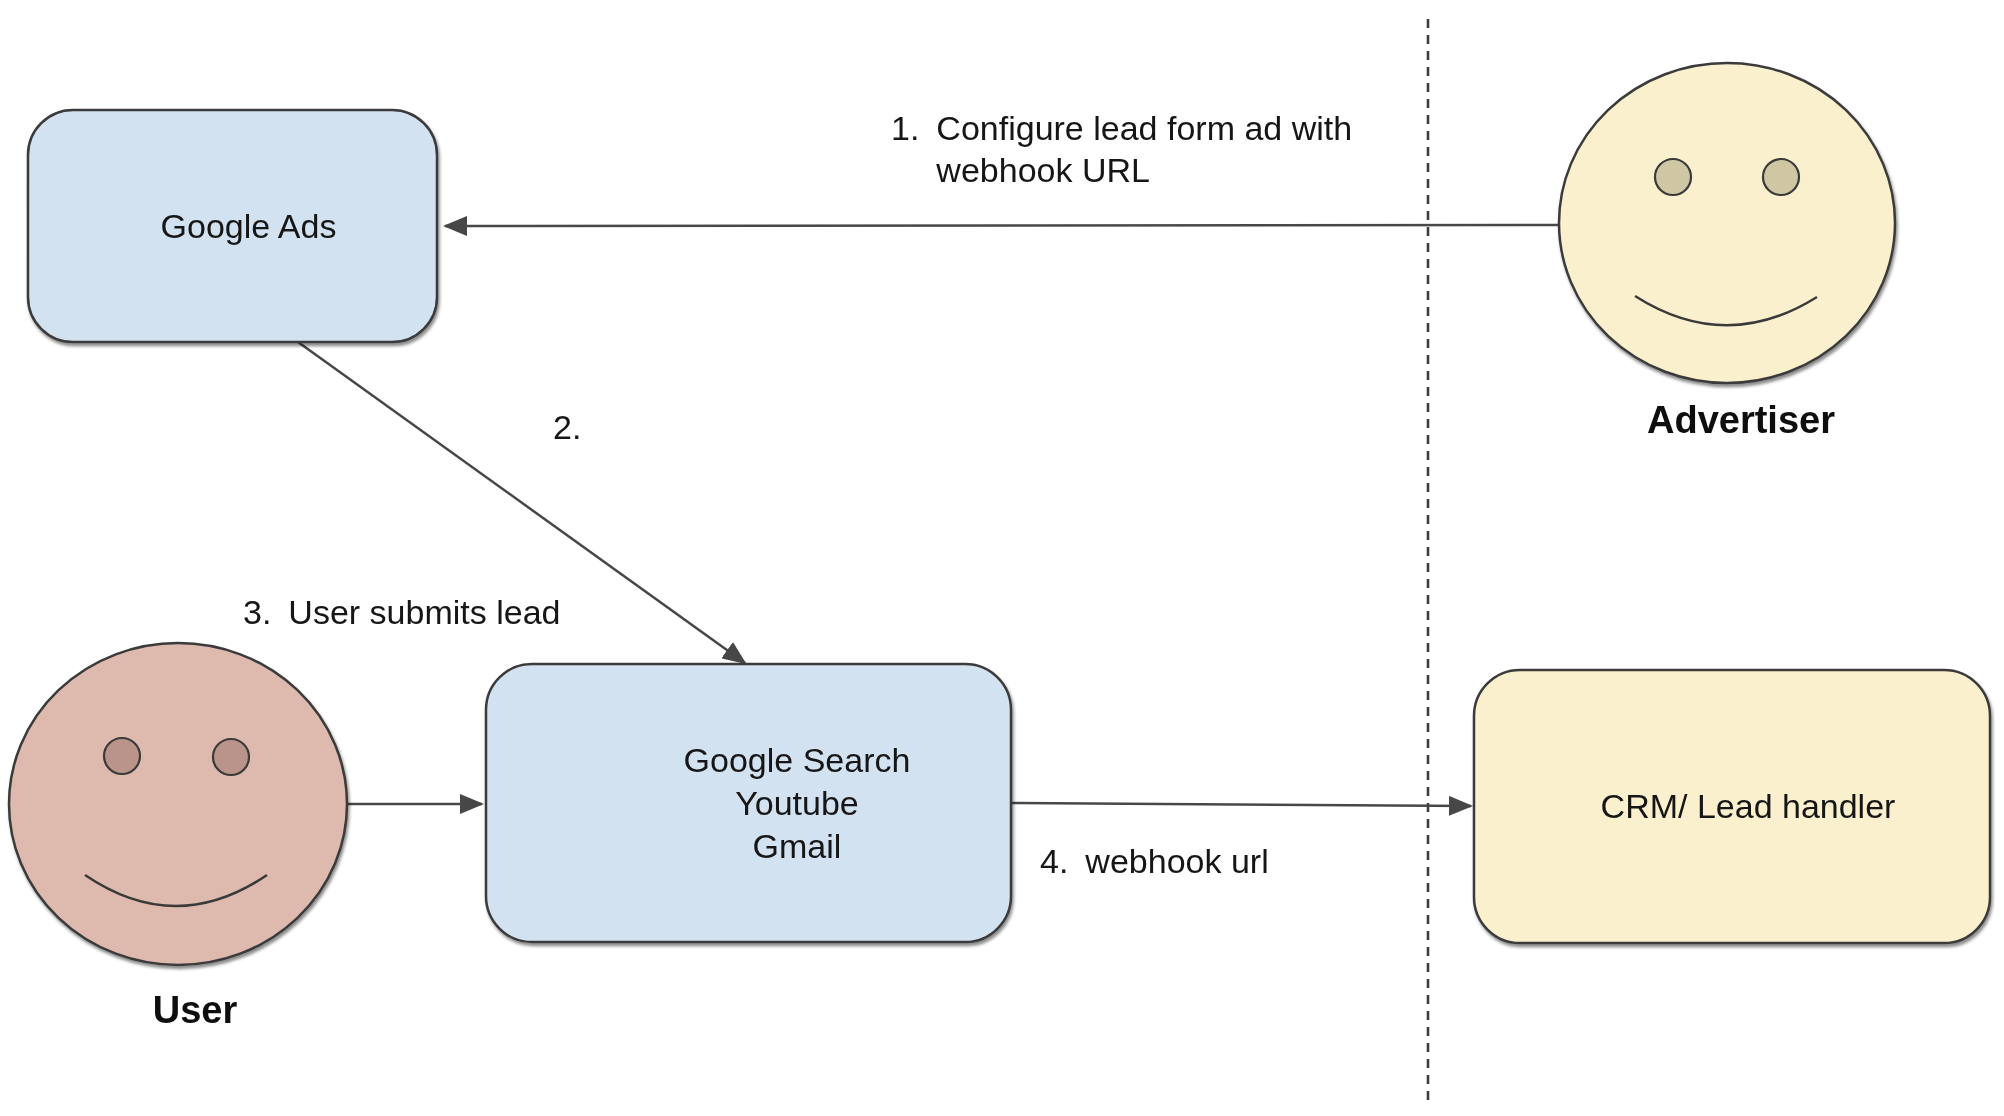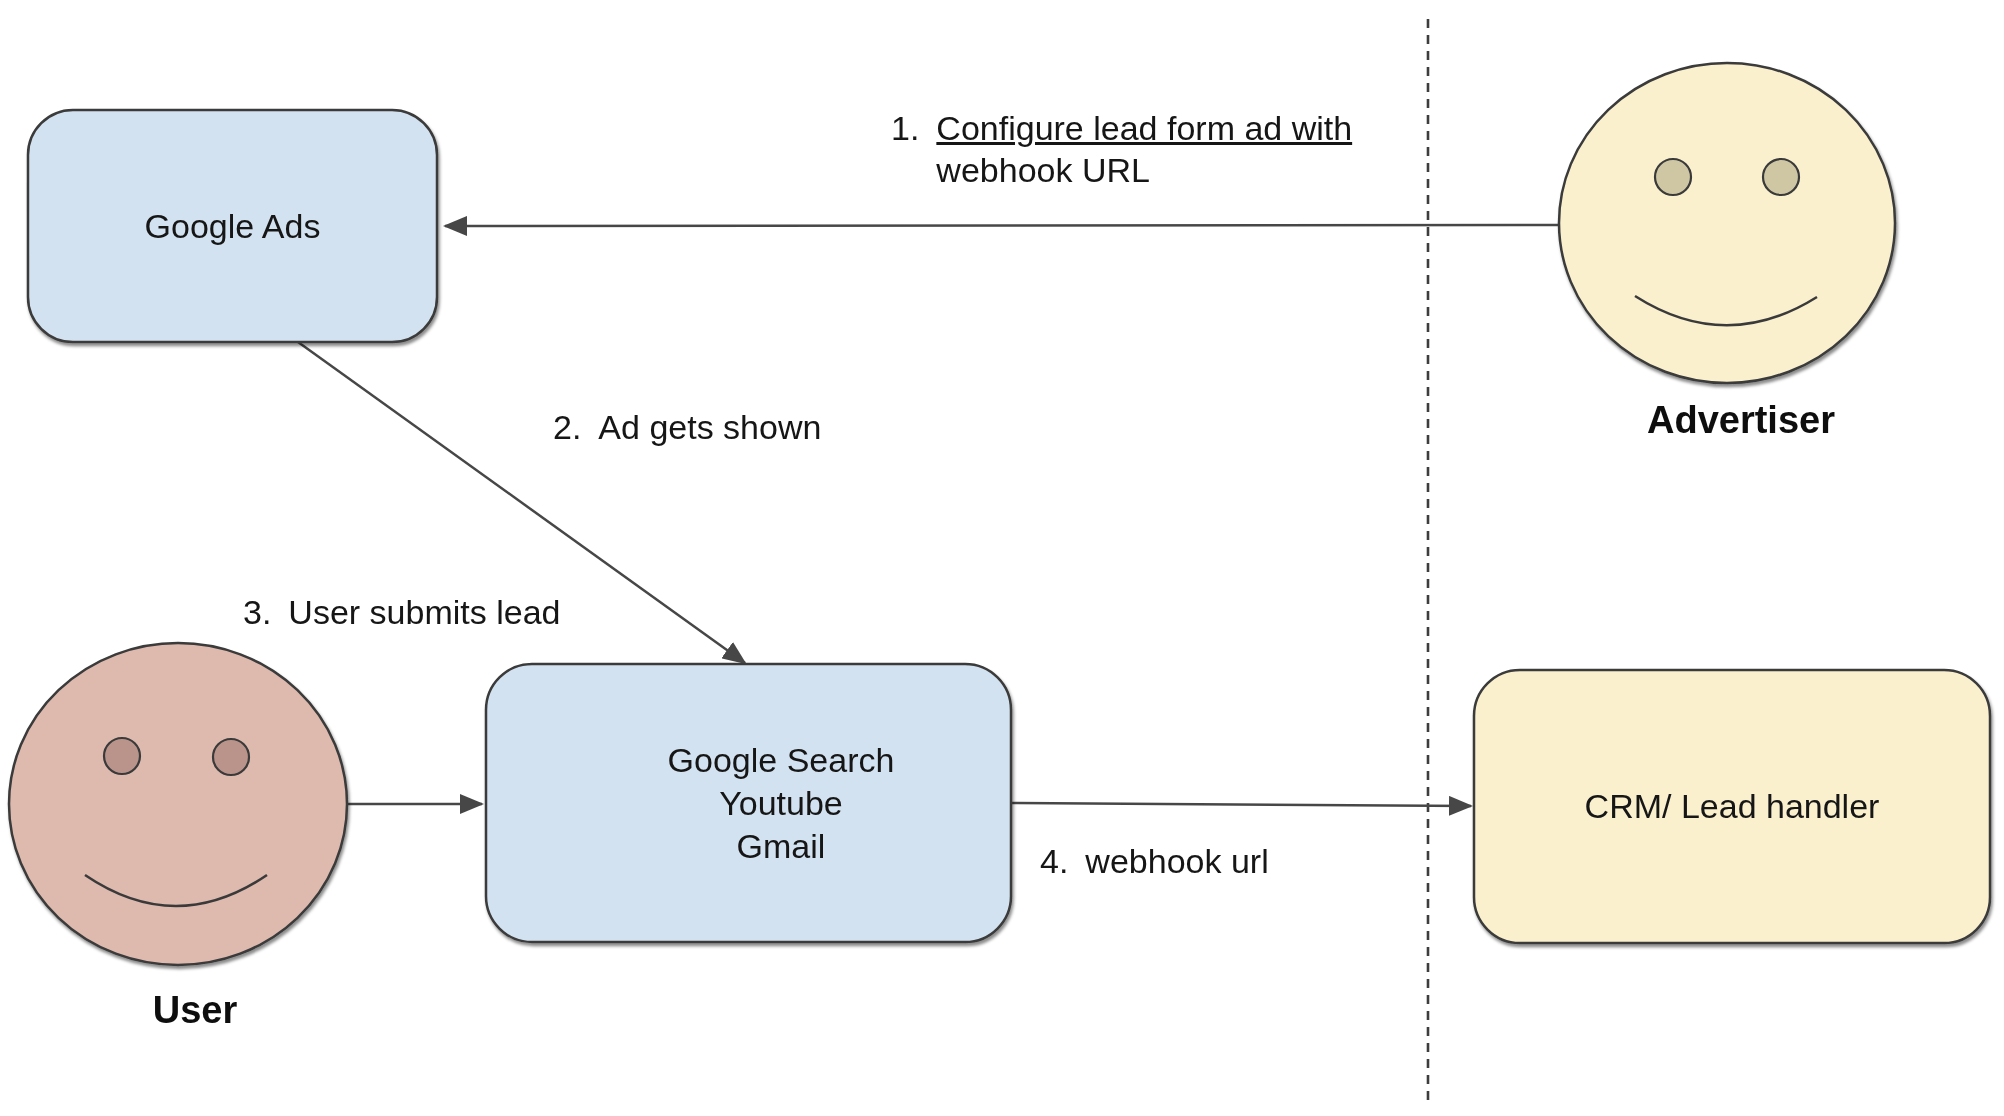--- a/index.html
+++ b/index.html
@@ -11,20 +11,21 @@
     font-family:"Liberation Sans", sans-serif;
     color:#161616;
   }
   .canvas svg{position:absolute;left:0;top:0;}
   .node-label{
     position:absolute;
     display:flex;align-items:center;justify-content:center;
     text-align:center;
     font-size:34px;line-height:43px;
     color:#161616;
+    margin-left:16px;
   }
   .node-label.multiline{flex-direction:column;}
   .actor-label{
     position:absolute;
     width:330px;
     text-align:center;
     font-size:38px;line-height:48px;
     font-weight:bold;
     color:#0e0e0e;
   }
@@ -91,28 +92,27 @@
 
   <div class="node-label" style="left:1474px;top:670px;width:516px;height:273px;border-radius:26px;">CRM/ Lead handler</div>
 
   <div class="actor-label" style="left:1576px;top:396px;">Advertiser</div>
 
   <div class="actor-label" style="left:30px;top:986px;">User</div>
 
   <div class="step-label" style="left:891px;top:107px;">
     <span class="num">1.</span>
     <span>
-      <span style="display:block;text-decoration:underline;">Configure lead form ad with</span>
+      <span style="display:block;">Configure lead form ad with</span>
       <span style="display:block;">webhook URL</span>
     </span>
   </div>
 
   <div class="step-label" style="left:553px;top:406px;">
     <span class="num">2.</span>
-    <span>Ad gets shown</span>
   </div>
 
   <div class="step-label" style="left:243px;top:591px;">
     <span class="num">3.</span>
     <span>User submits lead</span>
   </div>
 
   <div class="step-label" style="left:1040px;top:840px;">
     <span class="num">4.</span>
     <span>

